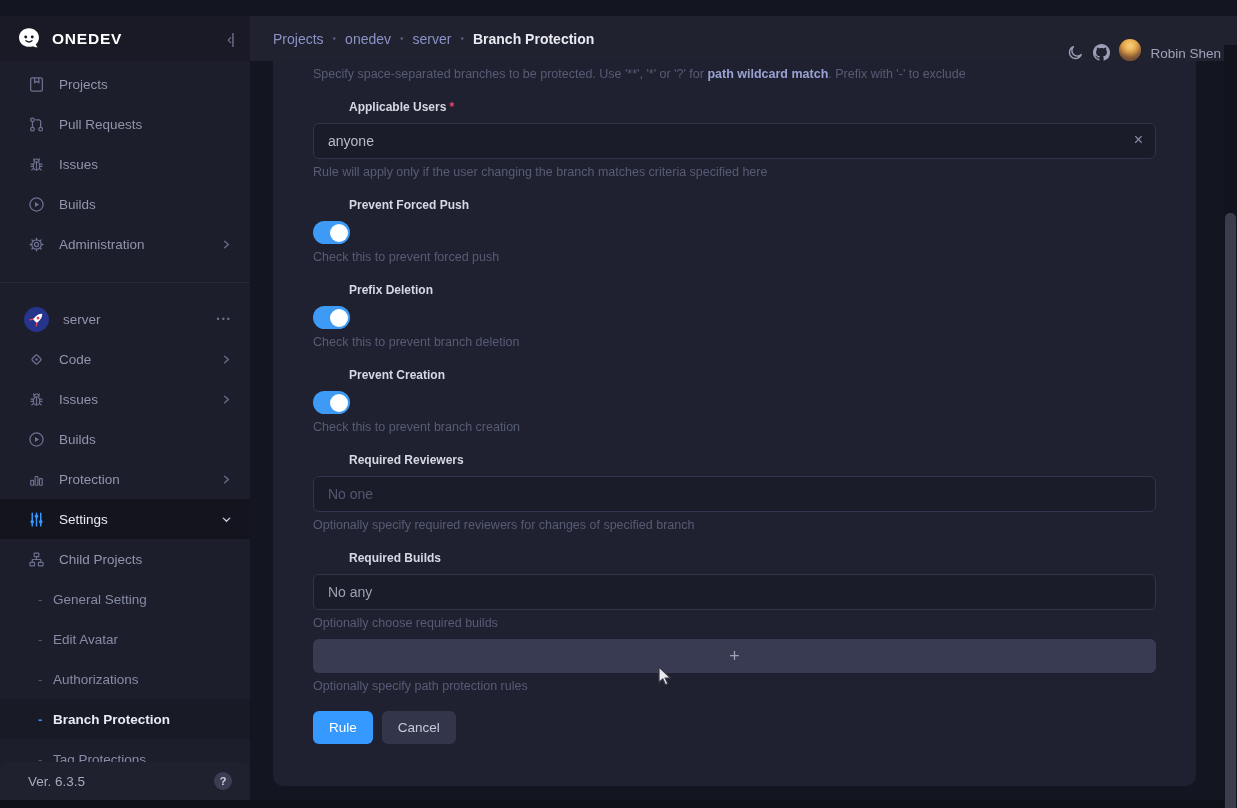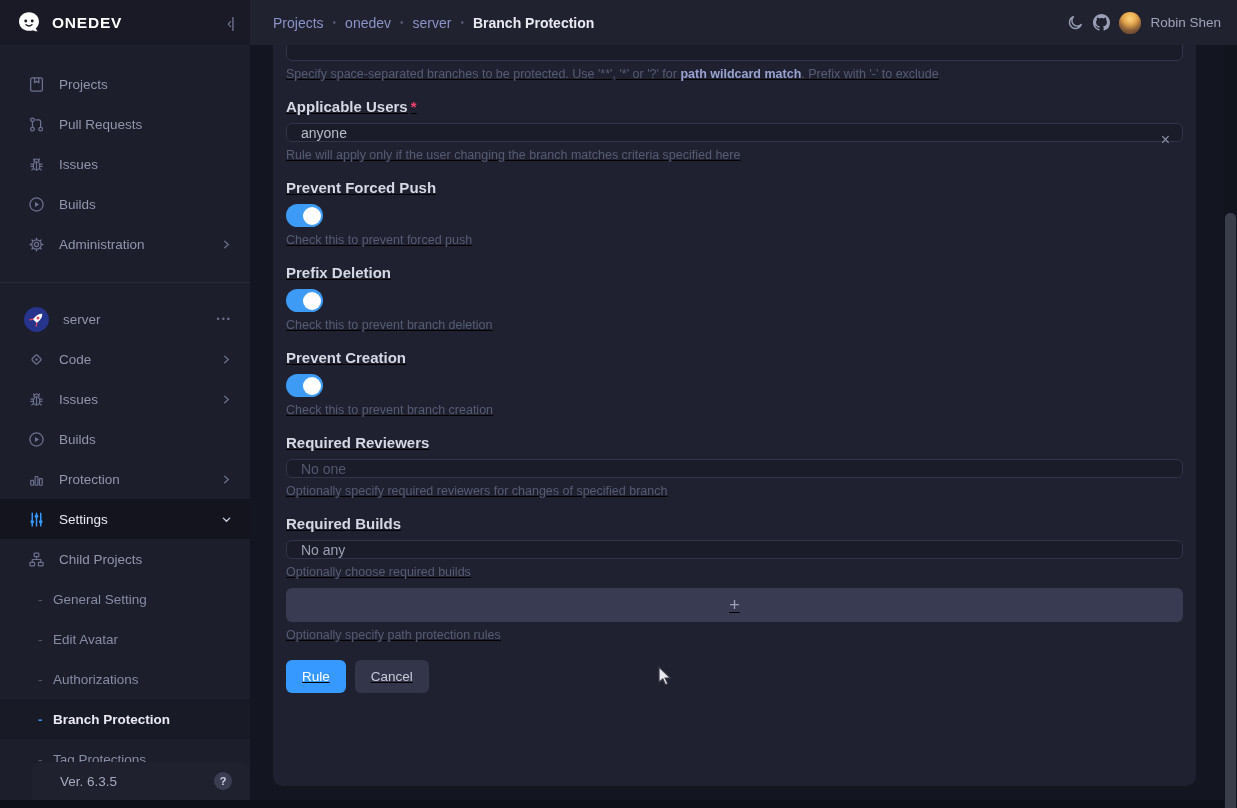--- a/index.html
+++ b/index.html
@@ -2,29 +2,29 @@
 <html><head>
 <meta charset="utf-8">
 <style>
   html,body{margin:0;padding:0;background:#0b0d15;}
   *{box-sizing:border-box;}
   .app{position:relative;width:1237px;height:808px;overflow:hidden;
        background:#131520;font-family:"Liberation Sans",sans-serif;
        -webkit-font-smoothing:antialiased;}
 
   
-  .header{position:absolute;top:0;left:0;right:0;height:45px;display:flex;z-index:5;background:#20222f;}
+  .header{position:absolute;top:16px;left:0;right:0;height:45px;display:flex;z-index:5;background:#20222f;}
   .logo-zone{width:250px;flex:0 0 250px;background:#191a26;display:flex;align-items:center;padding:0 16px;}
   .logo-zone .brand{color:#ffffff;font-weight:700;font-size:15.5px;letter-spacing:.8px;margin-left:10px;}
   .collapse-btn{margin-left:auto;color:#767b99;font-size:15px;cursor:pointer;letter-spacing:-1px;}
   .crumbs{flex:1;display:flex;align-items:center;padding:0 23px;gap:9px;min-width:0;}
   .crumb-link{color:#8b93c7;font-size:14px;font-weight:500;cursor:pointer;white-space:nowrap;}
   .crumb-sep{color:#545972;font-size:10px;}
   .crumb-current{color:#e9eaf2;font-size:14px;font-weight:700;white-space:nowrap;}
-  .header-right{display:flex;align-items:center;gap:9px;padding-right:16px;}
+  .header-right{display:flex;align-items:flex-end;gap:9px;padding-right:16px;}
   .hicon{width:17px;height:17px;color:#9ba0b8;display:flex;cursor:pointer;}
   .hicon svg{width:100%;height:100%;}
   .avatar{width:22px;height:22px;border-radius:50%;cursor:pointer;
           background:radial-gradient(circle at 50% 32%, #f7d07c 0%, #eea844 45%, #a8651f 100%);
           box-shadow:inset 0 -6px 6px rgba(40,30,60,.55);}
   .user-name{color:#9fa3ba;font-size:13.5px;cursor:pointer;}
 
   
   .sidebar{position:absolute;top:45px;left:0;width:250px;bottom:0;background:#1c1e2b;overflow:hidden;z-index:4;}
   .side-pad{padding-top:19px;}
@@ -39,37 +39,37 @@
   .proj-avatar{width:25px;height:25px;flex:0 0 25px;margin-left:-4px;display:flex;}
   .more-dots{margin-left:auto;color:#6b6f8a;font-size:9px;letter-spacing:2px;cursor:pointer;}
   .settings-row{background:#13141e;color:#e9eaf2;}
   .settings-row .icn{color:#3699ff;}
   .sub{padding-left:38px;color:#878ca6;gap:0;}
   .sub .dash{color:#565b74;width:15px;flex:0 0 15px;font-size:13px;}
   .sub .sub-label{margin-left:0;}
   .sub.active{background:#181a26;color:#e9eaf2;font-weight:600;}
   .sub.active .dash{color:#3699ff;}
   .side-footer{position:absolute;left:0;right:0;bottom:8px;height:38px;background:#1f212e;
-               border-radius:8px 8px 0 0;display:flex;align-items:center;padding:0 18px 0 28px;z-index:8;margin-left:32px;}
+               border-radius:8px 8px 0 0;display:flex;align-items:center;padding:0 18px 0 28px;z-index:8;}
   .version{color:#a6aabf;font-size:13.5px;}
   .help-circle{margin-left:auto;width:18px;height:18px;border-radius:50%;background:#3b3e52;
                color:#cfd2e0;font-size:11px;font-weight:700;display:flex;align-items:center;
                justify-content:center;cursor:pointer;}
   .bottom-strip{position:absolute;left:0;right:0;bottom:0;height:8px;background:#0d0f18;z-index:7;}
 
   
   .card{position:absolute;left:273px;top:45px;width:923px;height:741px;background:#1f2130;
         border-radius:0 0 10px 10px;overflow:hidden;z-index:2;}
-  .card-inner{padding:0 13px;text-decoration:underline;}
-  .field{width:100%;height:19px;background:#1a1c29;border:1px solid #31344a;border-radius:6px;
+  .card-inner{padding:0 40px;}
+  .field{width:100%;height:36px;background:#1a1c29;border:1px solid #31344a;border-radius:6px;
          color:#b8bcca;font-size:14px;padding:0 14px;outline:none;font-family:"Liberation Sans",sans-serif;}
   .cut-input{margin-top:-20px;height:36px;background:#1a1c29;border:1px solid #31344a;border-radius:6px;}
   .hint{margin-top:6px;color:#575c75;font-size:12.5px;line-height:15px;}
   .hint .hint-link{color:#9aa2d2;font-weight:700;cursor:pointer;}
-  .lbl{margin-top:17px;color:#d6d8e4;font-size:15px;font-weight:700;line-height:16px;}
+  .lbl{margin-top:17px;color:#d6d8e4;font-size:12px;font-weight:700;line-height:16px;margin-left:36px;}
   .lbl .req{color:#f1416c;margin-left:3px;}
   .ctrl{margin-top:8px;position:relative;}
   .clear-x{position:absolute;right:13px;top:8px;color:#8d92a6;font-size:16px;cursor:pointer;line-height:18px;}
   .ph-dim::placeholder{color:#535870;opacity:1;}
   .ph-mid::placeholder{color:#9ba0b2;opacity:1;}
   .toggle{margin-top:8px;width:37px;height:23px;border-radius:12px;background:#3d9bf5;position:relative;cursor:pointer;}
   .toggle .knob{position:absolute;top:2.5px;right:2.5px;width:18px;height:18px;border-radius:50%;background:#ffffff;}
   .toggle-hint{}
   .section-hint{margin-top:6px;}
   .fp-bar{margin-top:8px;height:34px;background:#383b52;border-radius:6px;display:flex;

